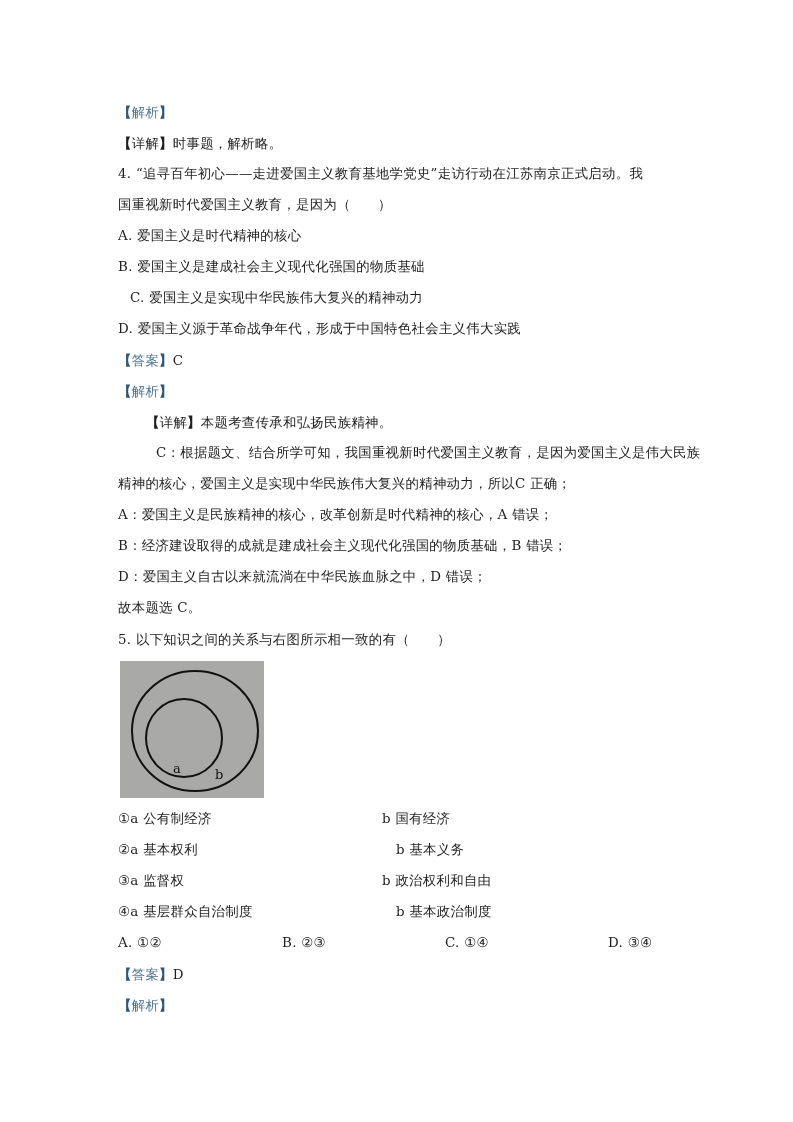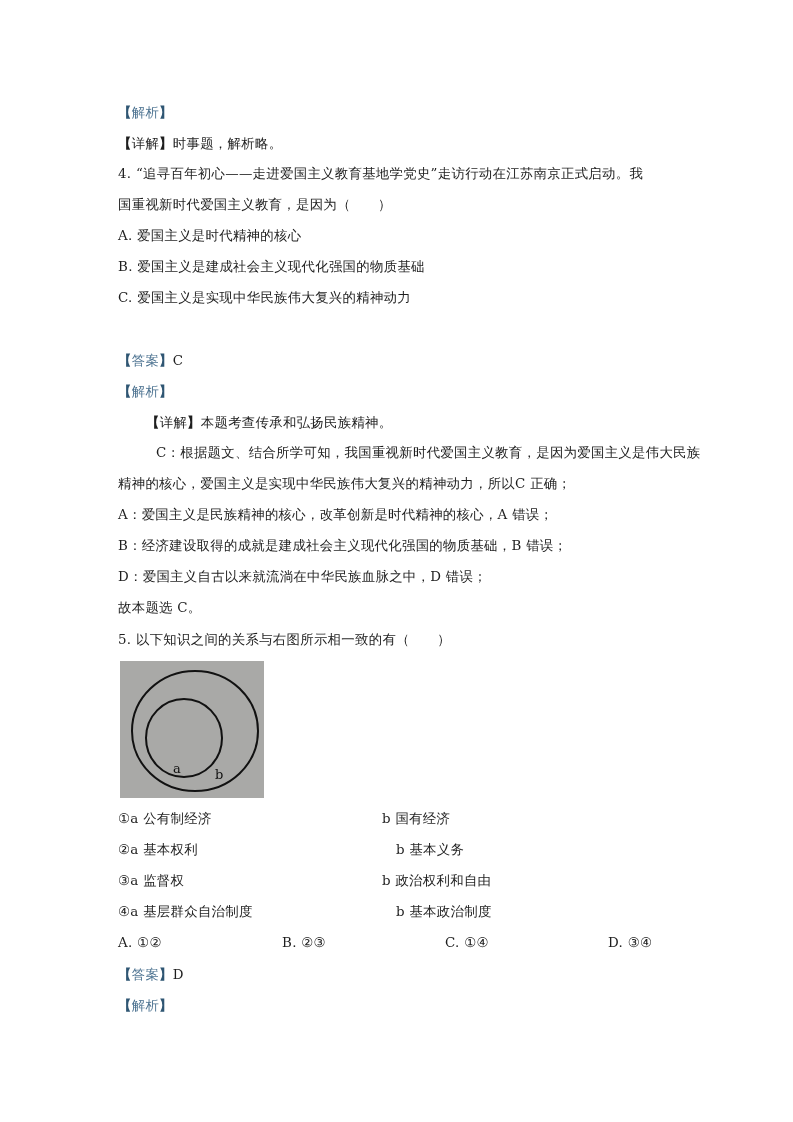--- a/index.html
+++ b/index.html
@@ -30,22 +30,25 @@
     <span>4.</span>&nbsp;<span>“追寻百年初心——走进爱国主义教育基地学党史”走访行动在江苏南京正式启动。我</span>
   </div>
   <div class="line" style="top:196px;">国重视新时代爱国主义教育，是因为（　　）</div>
 
   <div class="line" style="top:227px;">
     <span>A.</span>&nbsp;<span>爱国主义是时代精神的核心</span>
   </div>
   <div class="line" style="top:258px;">
     <span>B.</span>&nbsp;<span>爱国主义是建成社会主义现代化强国的物质基础</span>
   </div>
-  <div class="line" style="top:289px;">
+  <div class="line" style="top:289px;margin-left:12px;">
     <span>C.</span>&nbsp;<span>爱国主义是实现中华民族伟大复兴的精神动力</span>
+  </div>
+  <div class="line" style="top:320px;">
+    <span>D.</span>&nbsp;<span>爱国主义源于革命战争年代，形成于中国特色社会主义伟大实践</span>
   </div>
 
   <div class="line" style="top:351px;">
     <span class="tag"><span class="br">【</span><span>答案</span><span class="br">】</span></span><span>C</span>
   </div>
   <div class="line tag" style="top:382px;">
     <span class="br">【</span><span>解析</span><span class="br">】</span>
   </div>
   <div class="line" style="top:413px;margin-left:28px;">
     <b>【</b><span>详解</span><b>】</b><span>本题考查传承和弘扬民族精神。</span>

